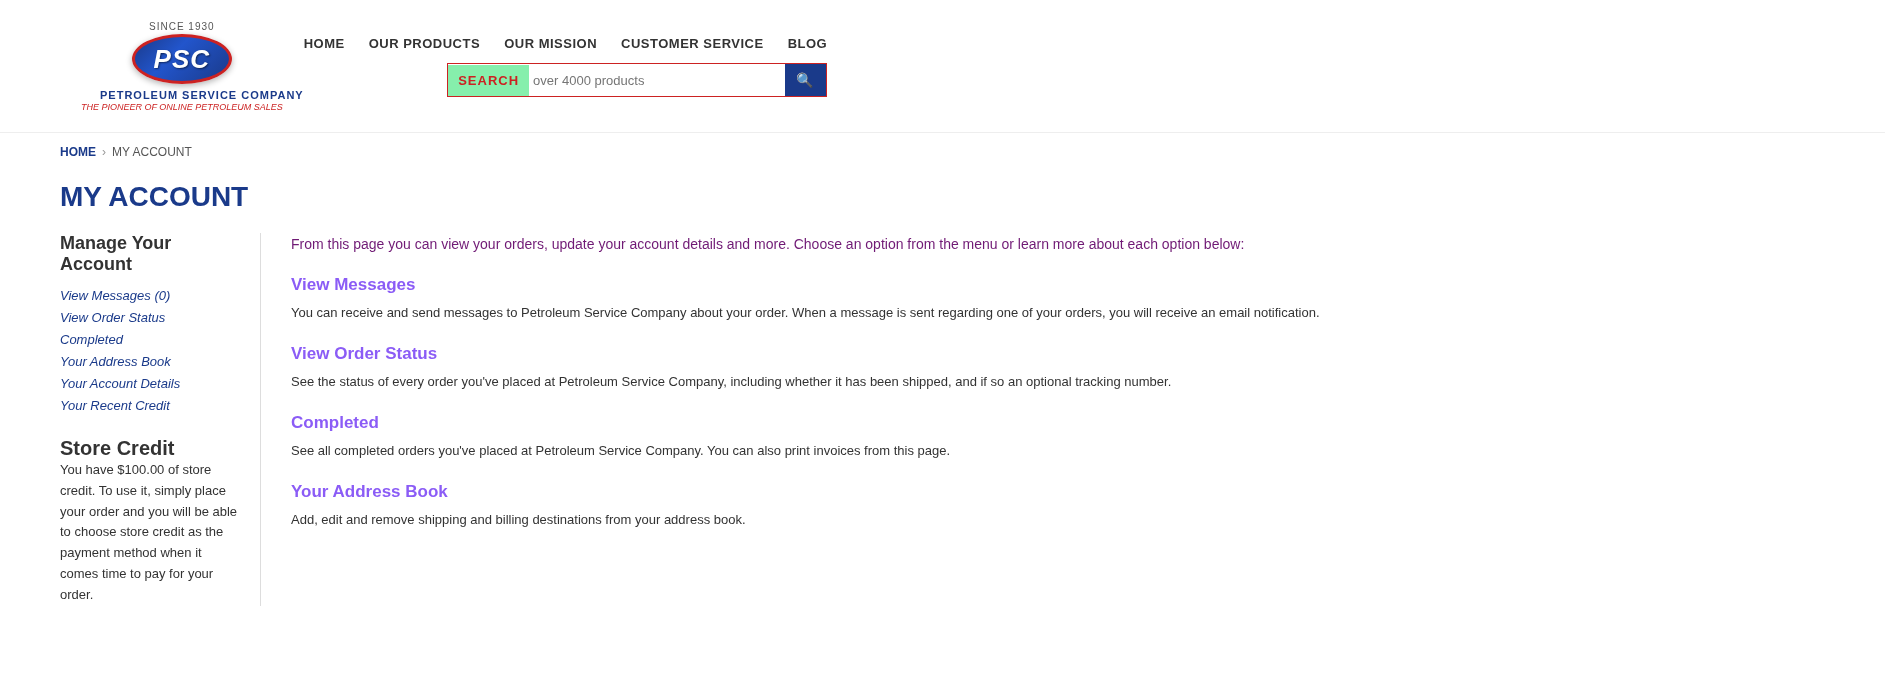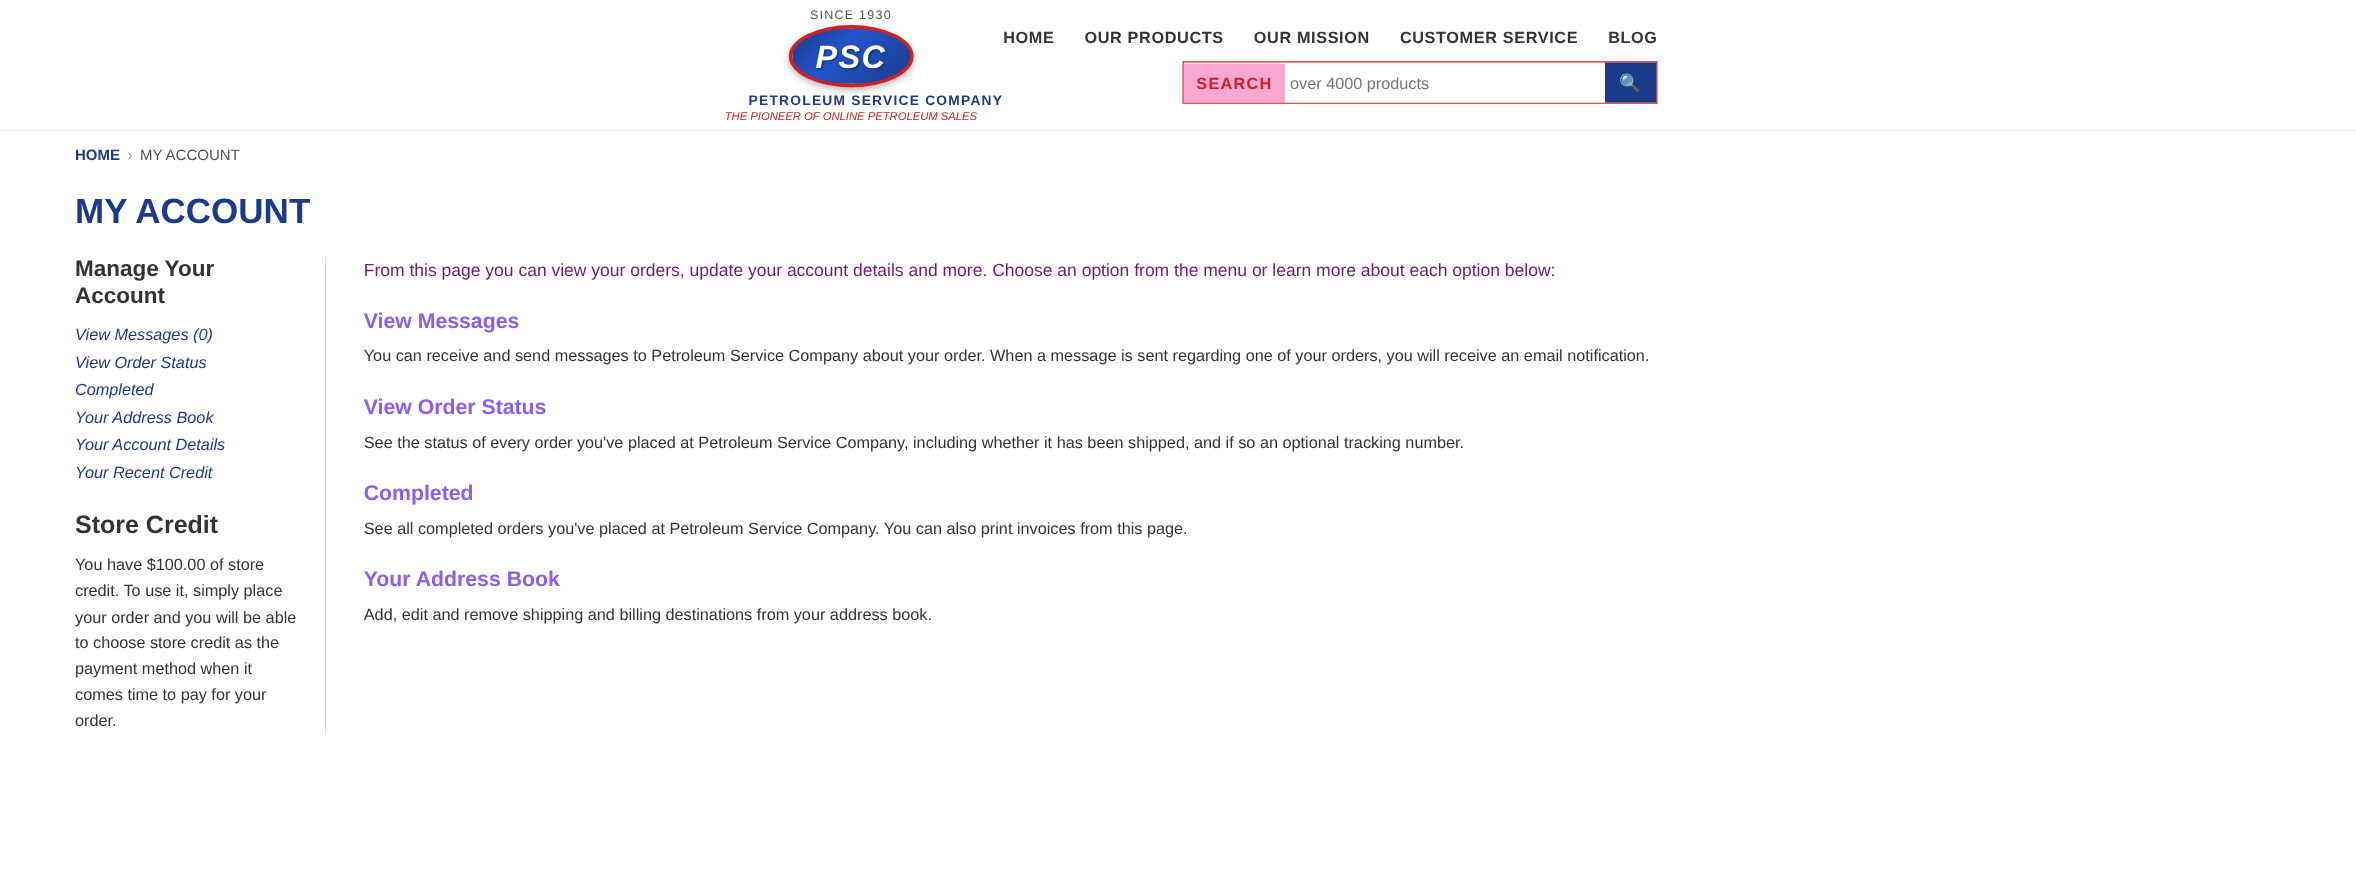--- a/index.html
+++ b/index.html
@@ -2,22 +2,22 @@
 <html><head>
   <meta charset="utf-8">
   <style>
     * { margin: 0; padding: 0; box-sizing: border-box; }
     body { font-family: Arial, sans-serif; font-size: 14px; color: #333; background: #fff; }
 
     
     .header {
       display: flex;
       align-items: center;
-      justify-content: center;
-      padding: 6px 60px;
+      justify-content: flex-start;
+      padding: 20px 60px;
       border-bottom: 1px solid #eee;
     }
     .logo-area {
       display: flex;
       flex-direction: column;
       align-items: center;
     }
     .logo-badge {
       position: relative;
       width: 110px;
@@ -86,21 +86,21 @@
       font-weight: 600;
       letter-spacing: 0.5px;
     }
     .search-box {
       display: flex;
       align-items: center;
       border: 1px solid #cc2222;
       width: 380px;
     }
     .search-label {
-      background: #f9a8d4;
+      background: #86efac;
       color: #cc2222;
       font-weight: bold;
       font-size: 13px;
       padding: 8px 10px;
       letter-spacing: 1px;
       white-space: nowrap;
     }
     .search-input {
       flex: 1;
       border: none;
@@ -174,21 +174,20 @@
     }
     .sidebar-nav li a {
       text-decoration: none;
       color: #1a3a8a;
       font-size: 13px;
     }
     .store-credit-title {
       font-size: 20px;
       font-weight: bold;
       color: #333;
-      margin-bottom: 10px;
     }
     .store-credit-text {
       font-size: 13px;
       color: #333;
       line-height: 1.6;
     }
     .store-credit-text strong {
       font-weight: normal;
     }
 

